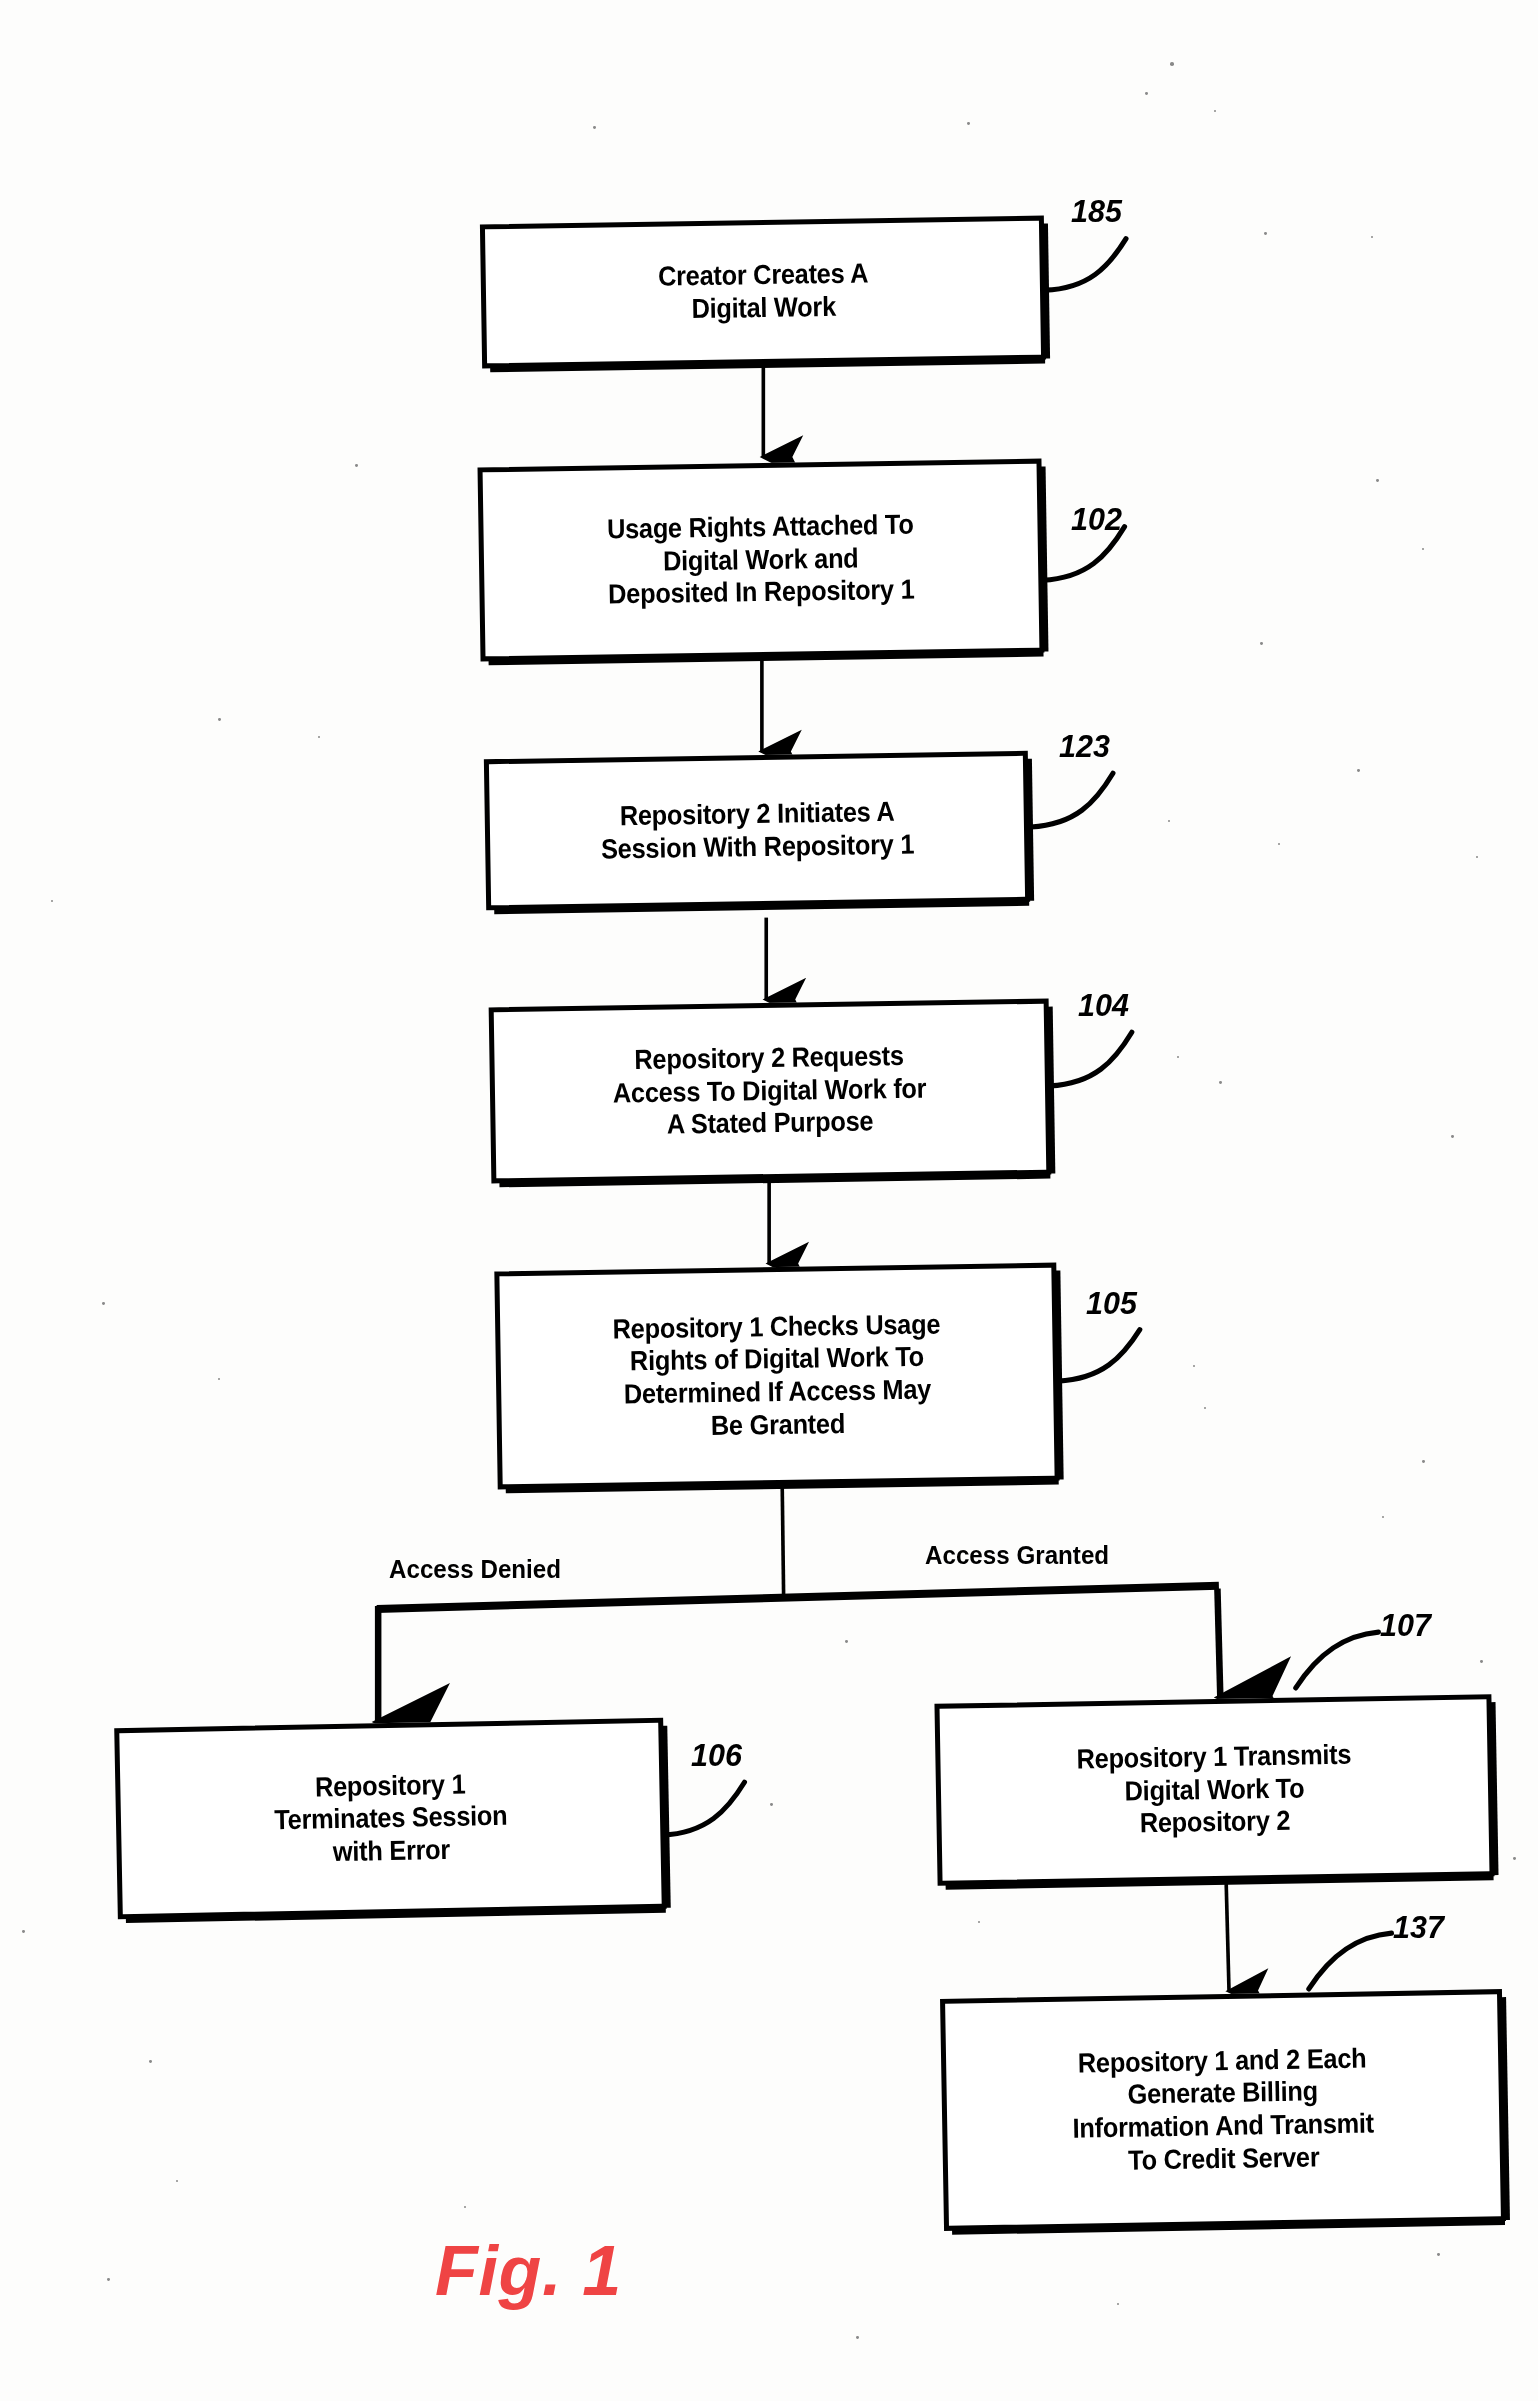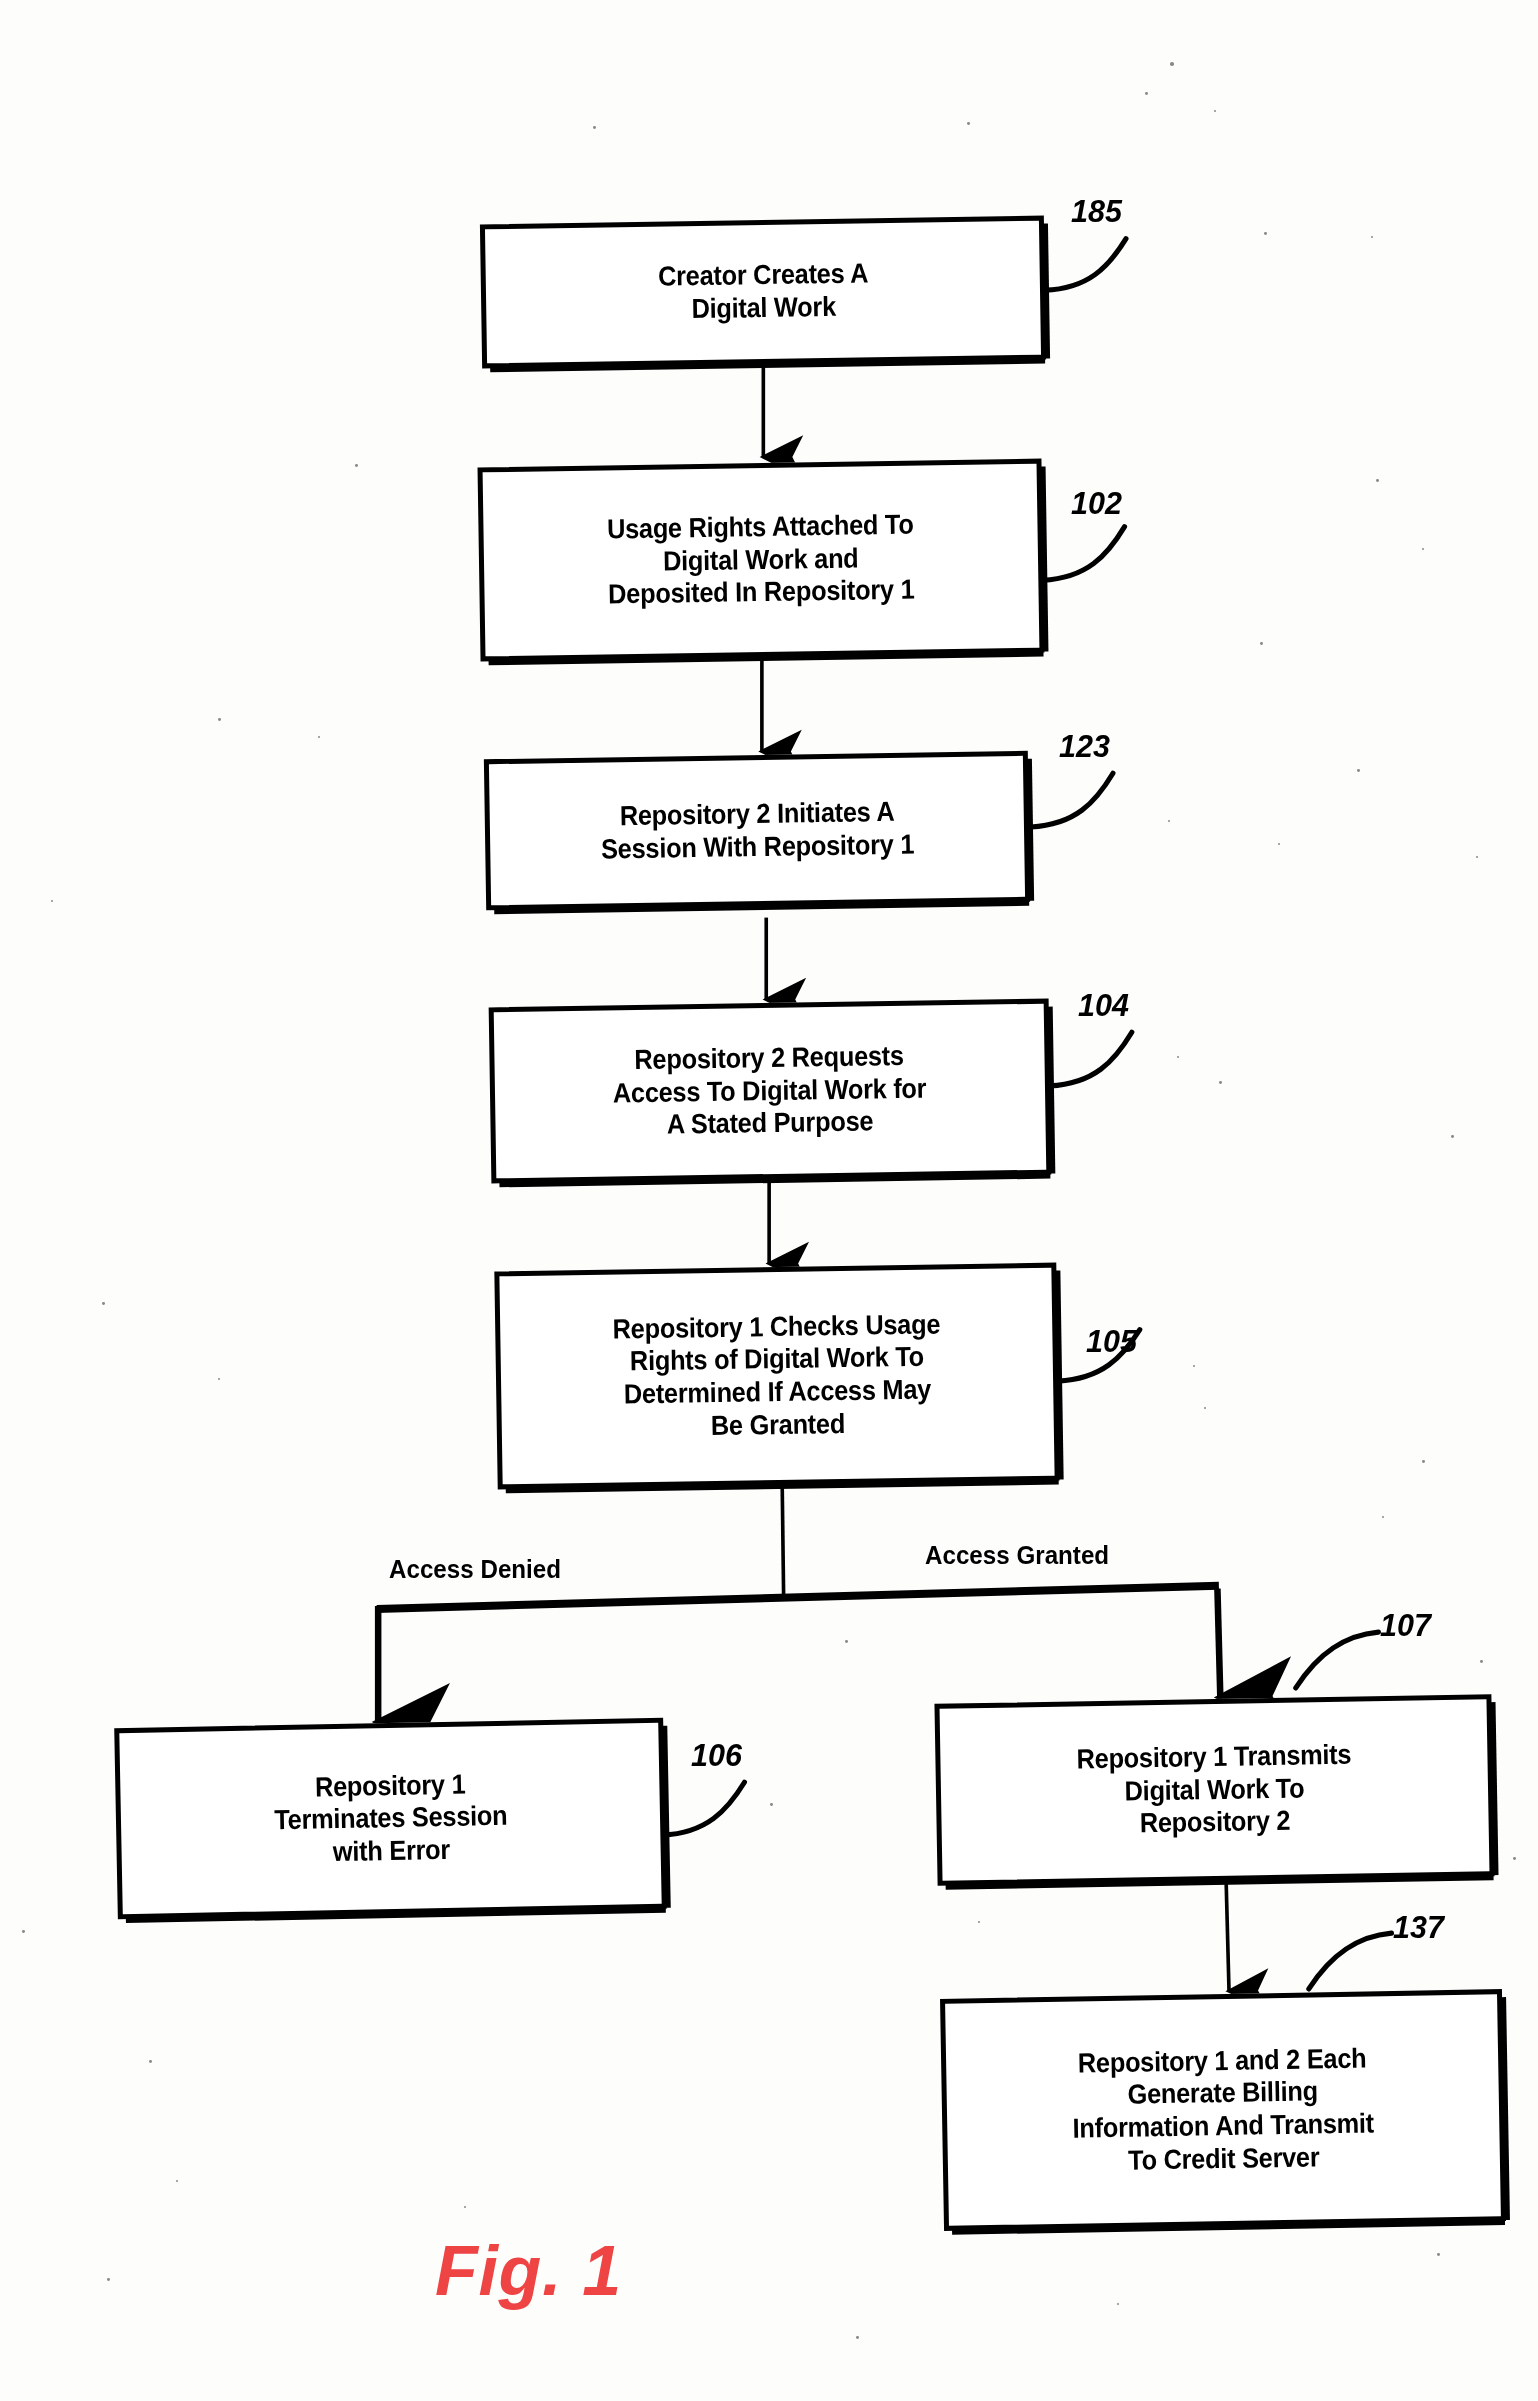--- a/index.html
+++ b/index.html
@@ -193,27 +193,27 @@
 
   <div class="fbox" style="left:942px; top:1994px; width:562px; height:232px; transform:rotate(-1.0deg);">
     <div class="btext">Repository 1 and 2 Each
 Generate Billing
 Information And Transmit
 To Credit Server</div>
   </div>
 
   <div class="refnum" style="left:1071px; top:194px;">185</div>
 
-  <div class="refnum" style="left:1071px; top:486px;">102</div>
+  <div class="refnum" style="left:1071px; top:502px;">102</div>
 
   <div class="refnum" style="left:1059px; top:729px;">123</div>
 
   <div class="refnum" style="left:1078px; top:988px;">104</div>
 
-  <div class="refnum" style="left:1086px; top:1324px;">105</div>
+  <div class="refnum" style="left:1086px; top:1286px;">105</div>
 
   <div class="refnum" style="left:691px; top:1738px;">106</div>
 
   <div class="refnum" style="left:1380px; top:1608px;">107</div>
 
   <div class="refnum" style="left:1393px; top:1910px;">137</div>
 
   <div class="branchlabel" style="left:389px; top:1554px;">Access Denied</div>
 
   <div class="branchlabel" style="left:925px; top:1540px;">Access Granted</div>

